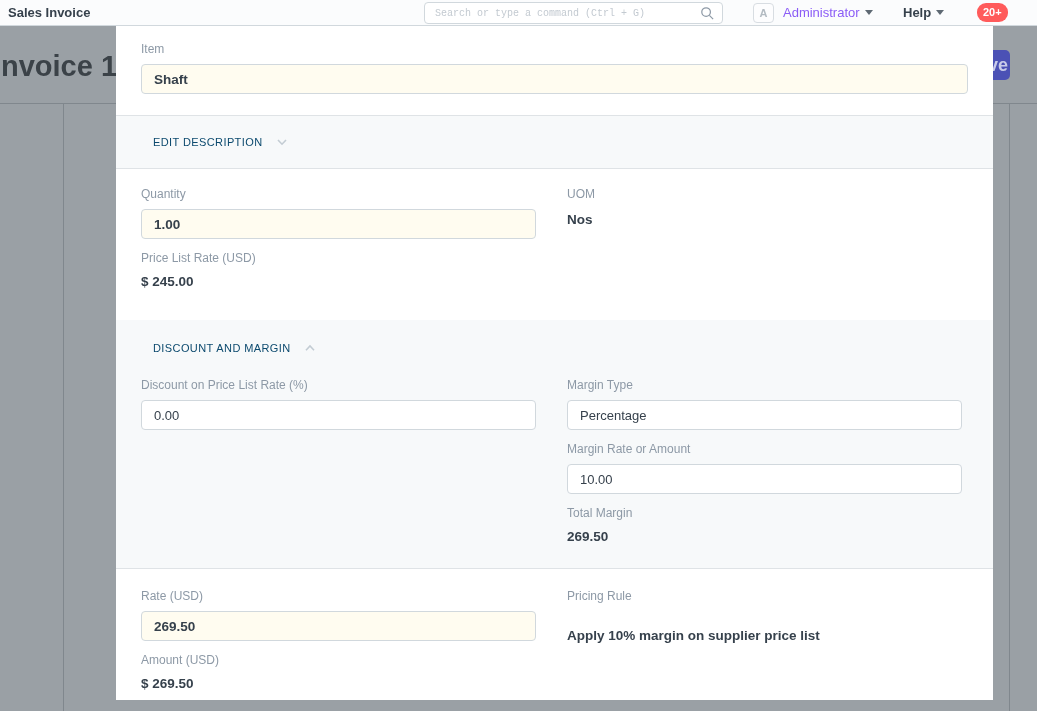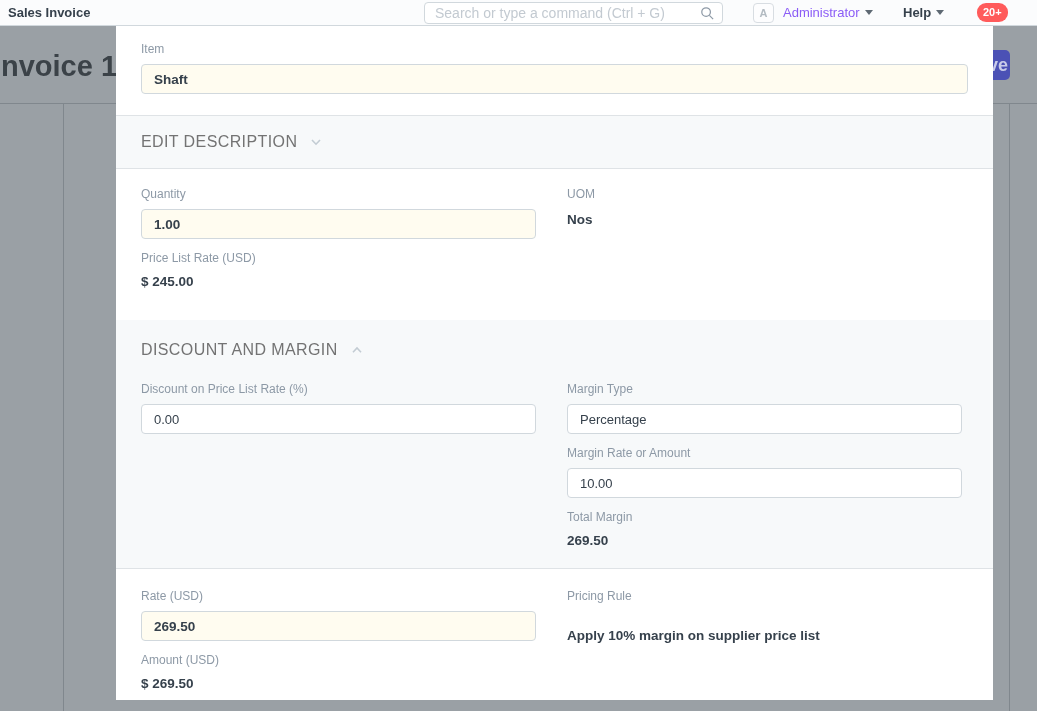--- a/index.html
+++ b/index.html
@@ -21,22 +21,22 @@
     position:absolute; left:8px; top:5px;
     font-size:13px; font-weight:bold; color:#36414c;
   }
   .nav-search {
     position:absolute; left:424px; top:2px; width:299px; height:22px;
     background:#ffffff; border:1px solid #d1d8dd; border-radius:4px;
   }
   .nav-search input {
     position:absolute; left:0; top:0; width:100%; height:100%;
     border:none; outline:none; background:transparent;
-    padding:0 28px 0 10px; font-size:14px; color:#0f766e;
-    font-family:Liberation Sans, sans-serif;
+    padding:0 28px 0 10px; font-size:10px; color:#0f766e;
+    font-family:Liberation Mono, monospace;
   }
   .nav-search input::placeholder { color:#c3cad1; }
   .search-icon { position:absolute; right:7px; top:3px; width:15px; height:15px; }
   .nav-avatar {
     position:absolute; left:753px; top:3px; width:21px; height:20px;
     border:1px solid #d8dde2; border-radius:4px; background:#fdfdfe;
     font-size:11px; font-weight:bold; color:#b3bbc2;
     text-align:center; line-height:19px;
   }
   .nav-user { position:absolute; left:783px; top:5px; font-size:13px; font-weight:normal; color:#8b5cf6; cursor:pointer; }
@@ -83,21 +83,21 @@
   }
   .control-input.likely { background:#fffcf0; font-weight:bold; font-size:13.5px; }
   .static-value { font-size:13.5px; font-weight:bold; color:#36414c; line-height:17px; }
 
   .section-head-band {
     margin-top:21px; height:54px; background:#f7f9fa;
     border-top:1px solid #dfe3e6; border-bottom:1px solid #dfe3e6;
     display:flex; align-items:center; padding-left:25px; cursor:pointer;
   }
   .section-head-label {
-    font-size:16px; color:#737373; letter-spacing:0.4px; font-weight:normal;
+    font-size:11px; color:#0c4a6e; letter-spacing:0.4px; font-weight:normal;margin-left:12px;
   }
   .section-chevron { margin-left:12px; width:14px; height:14px; }
 
   .two-col { display:flex; padding:0 25px; }
   .col-left  { width:395px; }
   .col-gap   { width:31px; flex:none; }
   .col-right { width:395px; }
 
   .sec-fields1 { padding-top:18px; height:151px; }
   .sec-fields1 .row2 { margin-top:11px; }

